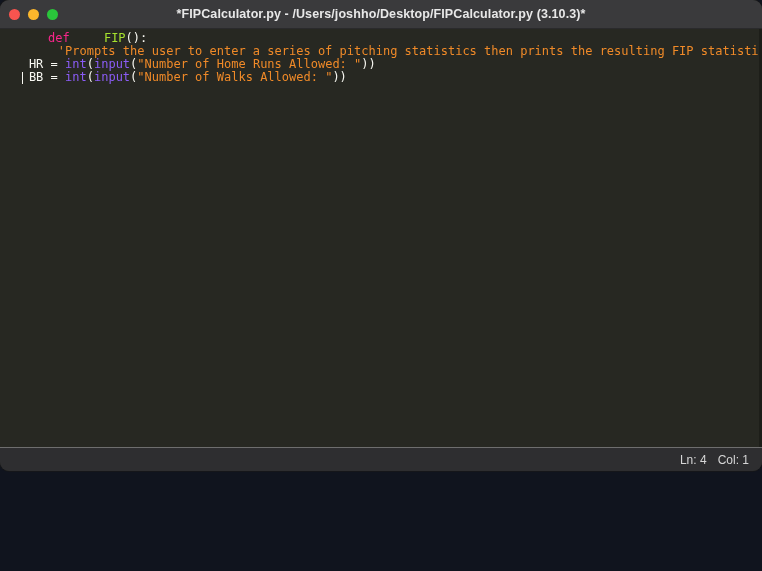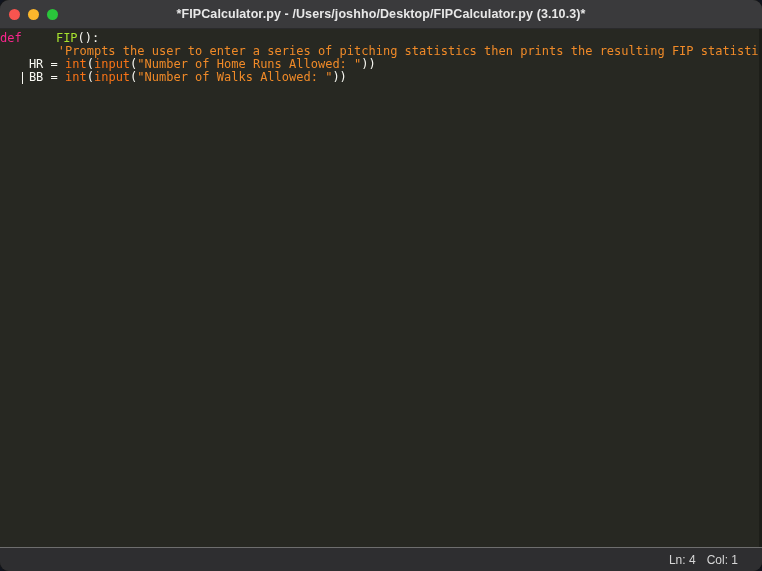--- a/index.html
+++ b/index.html
@@ -9,21 +9,21 @@
     height: 571px;
     overflow: hidden;
     background: #10141e;
   }
 
   #window {
     position: absolute;
     left: 0;
     top: 0;
     width: 762px;
-    height: 571px;
+    height: 471px;
     border-radius: 9px;
     overflow: hidden;
     background: #272822;
     box-shadow: 0 0 0 1px #15161a;
     display: flex;
     flex-direction: column;
   }
 
   
   #titlebar {
@@ -87,46 +87,46 @@
     white-space: pre;
     color: #f8f8f2;
   }
 
   .line {
     height: 13.1px;
     padding-left: 0;
     position: relative;
   }
 
-  .tok-keyword  { color: #f9268c; }
+  .tok-keyword  { color: #f9268c; padding-left: 48px; }
   .tok-func     { color: #a6e22e; margin-left: 27px; }
   .tok-plain    { color: #f8f8f2; }
   .tok-string   { color: #f08a28; }
-  .tok-builtin  { color: #f97316; }
+  .tok-builtin  { color: #8b5cf6; }
 
   
   #caret {
     position: absolute;
     width: 1.5px;
     height: 12px;
     background: #f8f8f2;
     left: 0;
     top: 0.5px;
   }
 
   
   #statusbar {
     flex: 0 0 23px;
     height: 23px;
     background: #2e2e30;
     border-top: 1px solid #6e6e6e;
     display: flex;
     align-items: center;
     justify-content: flex-end;
-    padding-right: 24px;
+    padding-right: 13px;
     gap: 11px;
   }
 
   .status-item {
     font-family: "Liberation Sans", sans-serif;
     font-size: 12px;
     color: #d6d6d6;
     white-space: nowrap;
   }
 </style>

